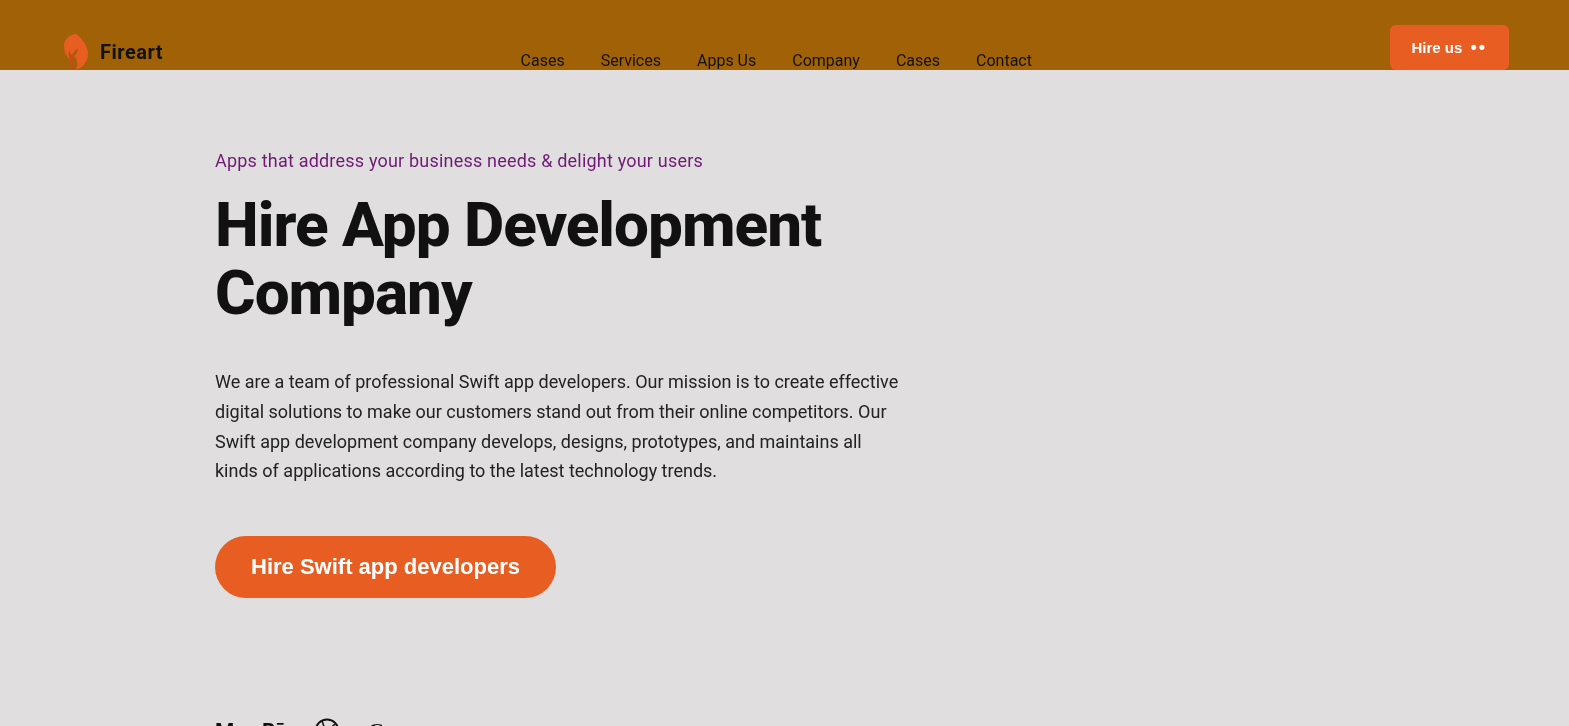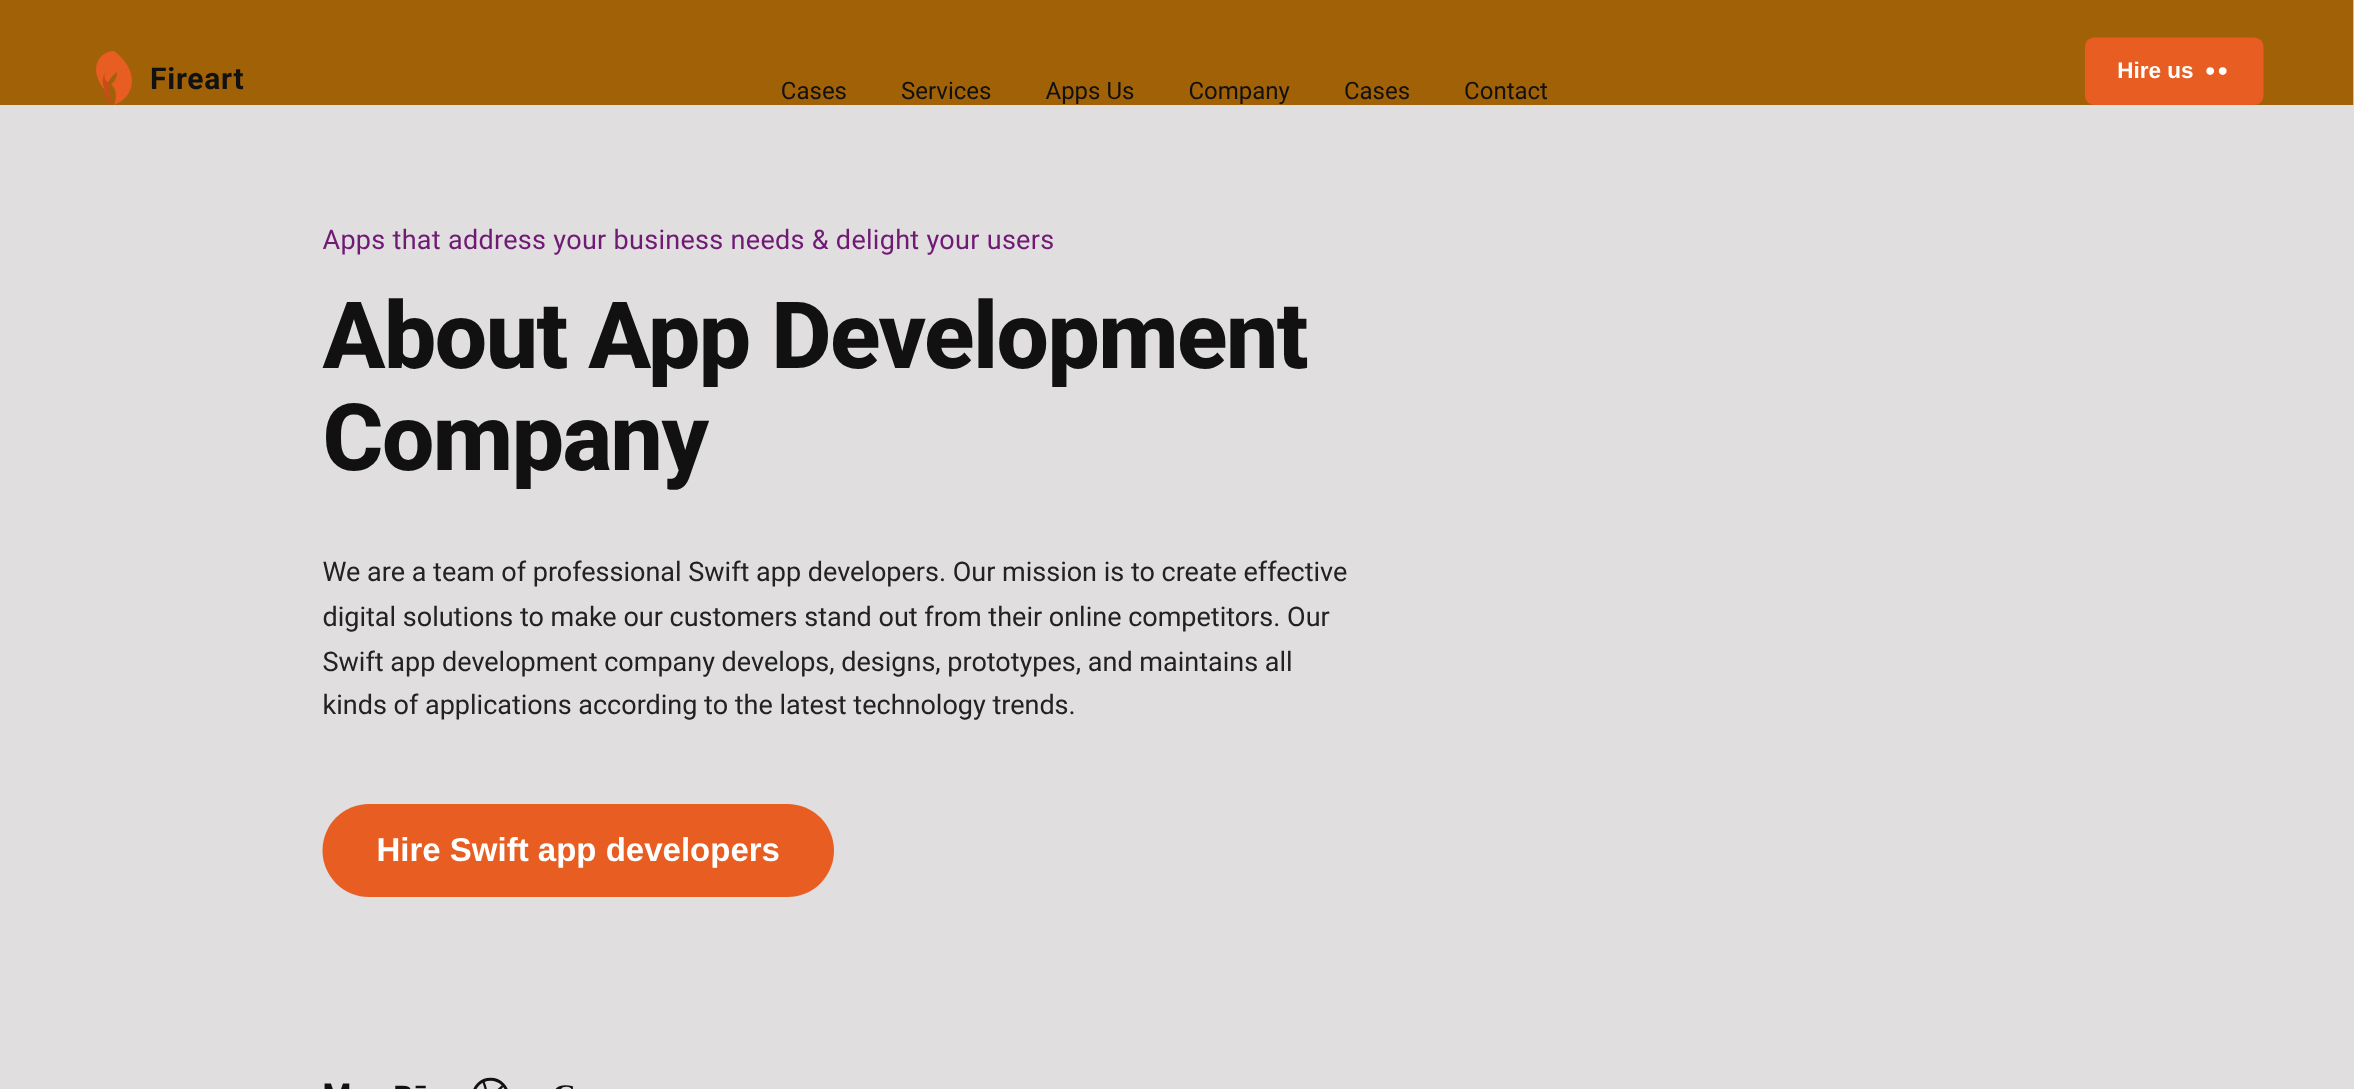--- a/index.html
+++ b/index.html
@@ -196,21 +196,21 @@
 
   <button class="hire-us-btn">
     <span>Hire us</span>
     <span class="hire-us-dots">••</span>
   </button>
 </nav>
 
 <section class="hero">
   <p class="hero-subtitle">Apps that address your business needs &amp; delight your users</p>
   <h1 class="hero-title">
-    <span>About App Development</span><br>
+    <span>Hire App Development</span><br>
     <span>Company</span>
   </h1>
   <p class="hero-description">We are a team of professional Swift app developers. Our mission is to create effective digital solutions to make our customers stand out from their online competitors. Our Swift app development company develops, designs, prototypes, and maintains all kinds of applications according to the latest technology trends.</p>
   <button class="hire-swift-btn">Hire Swift app developers</button>
 </section>
 
 <div class="social-icons">
   <span class="social-icon">M</span>
   <span class="social-icon-be">Bē</span>
   <svg class="social-icon-dribbble" viewBox="0 0 26 26" fill="none" xmlns="http://www.w3.org/2000/svg">

